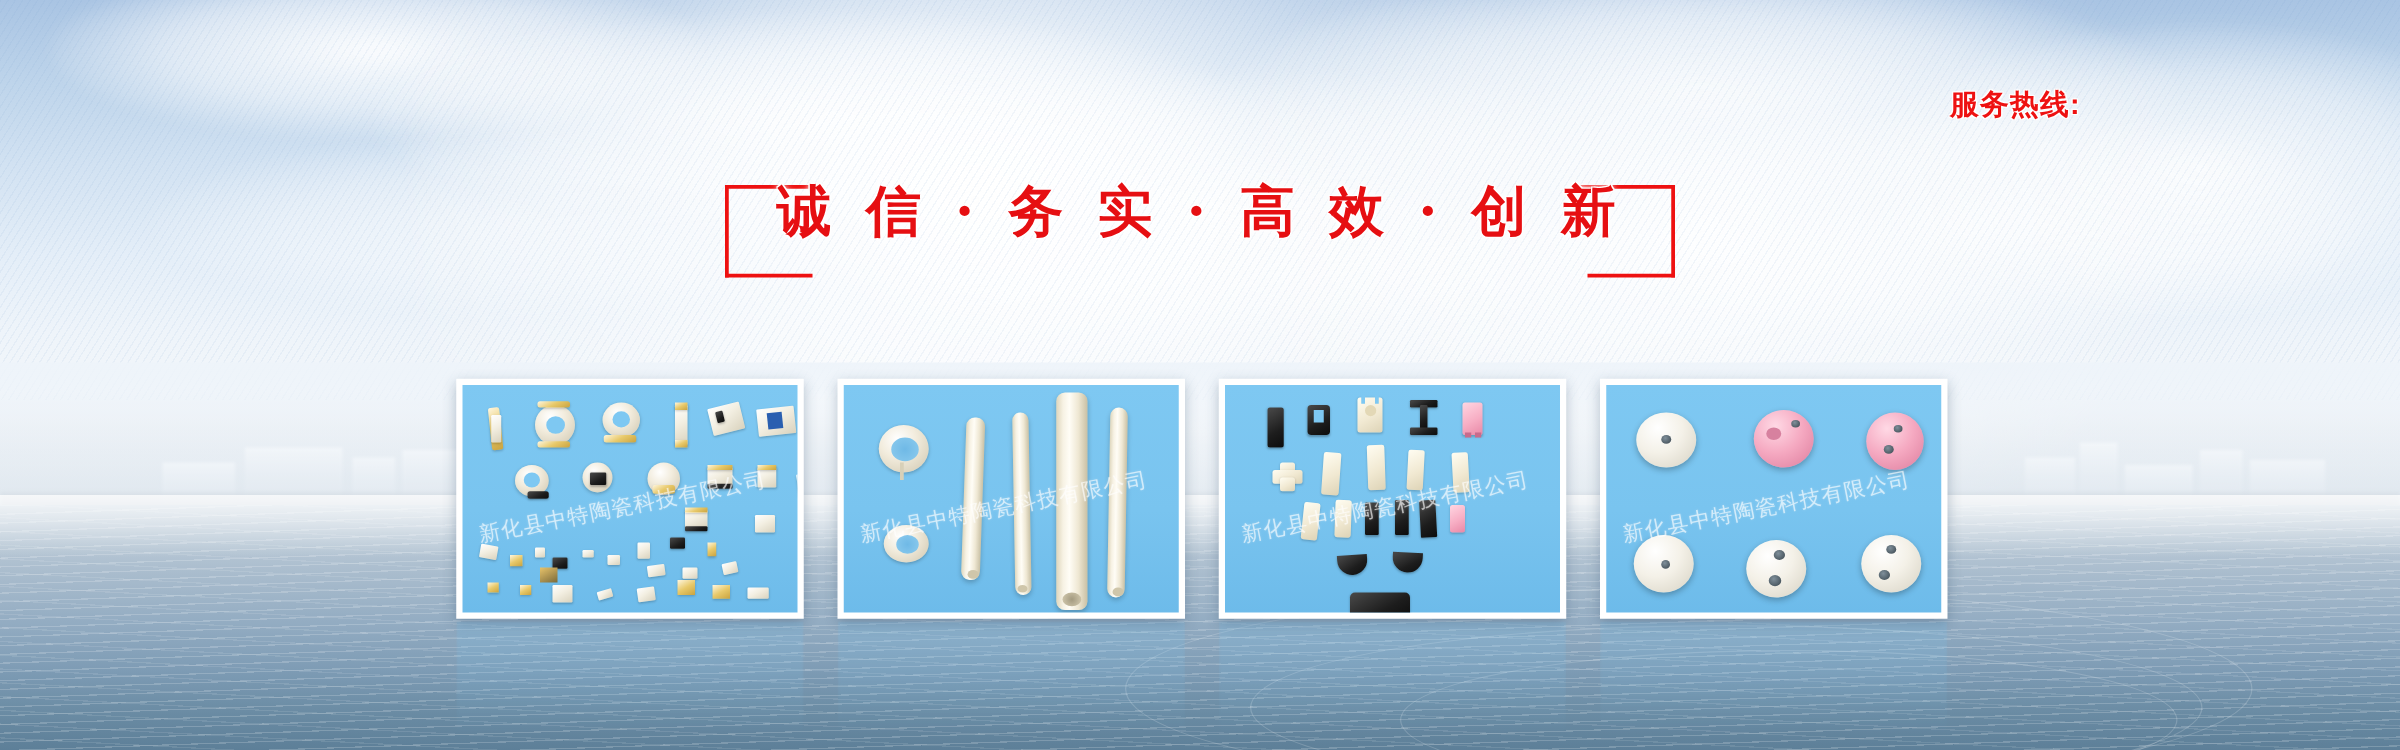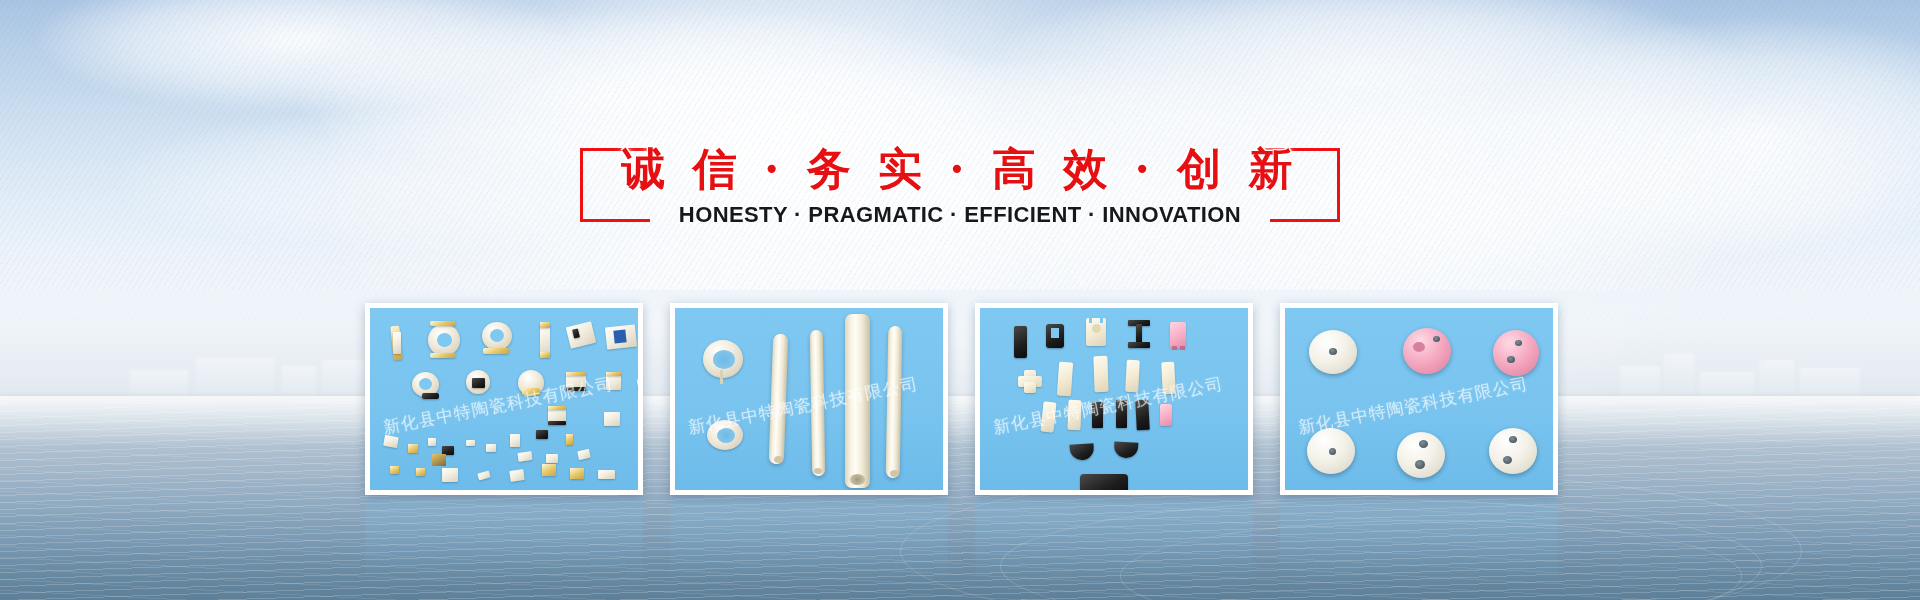--- a/index.html
+++ b/index.html
@@ -212,24 +212,24 @@
   <div class="slogan">
     <div class="br" style="left:0;top:8px;width:3px;height:74px;"></div>
     <div class="br" style="left:0;top:8px;width:78px;height:3px;"></div>
     <div class="br" style="left:0;top:79px;width:70px;height:3px;"></div>
 
     <div class="br" style="left:757px;top:8px;width:3px;height:74px;"></div>
     <div class="br" style="left:682px;top:8px;width:78px;height:3px;"></div>
     <div class="br" style="left:690px;top:79px;width:70px;height:3px;"></div>
 
     <div class="slogan-cn">诚 信 · 务 实 · 高 效 · 创 新</div>
-    <div class="slogan-en">HONESTY · PRAGMATIC · EFFICIENT · INNOVATION</div>
   </div>
 
   <div class="right-text">
+    <div class="rt-line rt-sub">服务热线:</div>
   </div>
 
   <div class="panels">
 
     <div class="panel p1">
       <div class="panel-inner">
         <div class="part chip-gold" style="left:22px;top:18px;width:9px;height:34px;border-radius:2px;transform:rotate(-6deg);"></div>
         <div class="part chip" style="left:23px;top:24px;width:8px;height:22px;"></div>
 
         <div class="part ringp" style="left:58px;top:16px;width:32px;height:32px;"></div>

